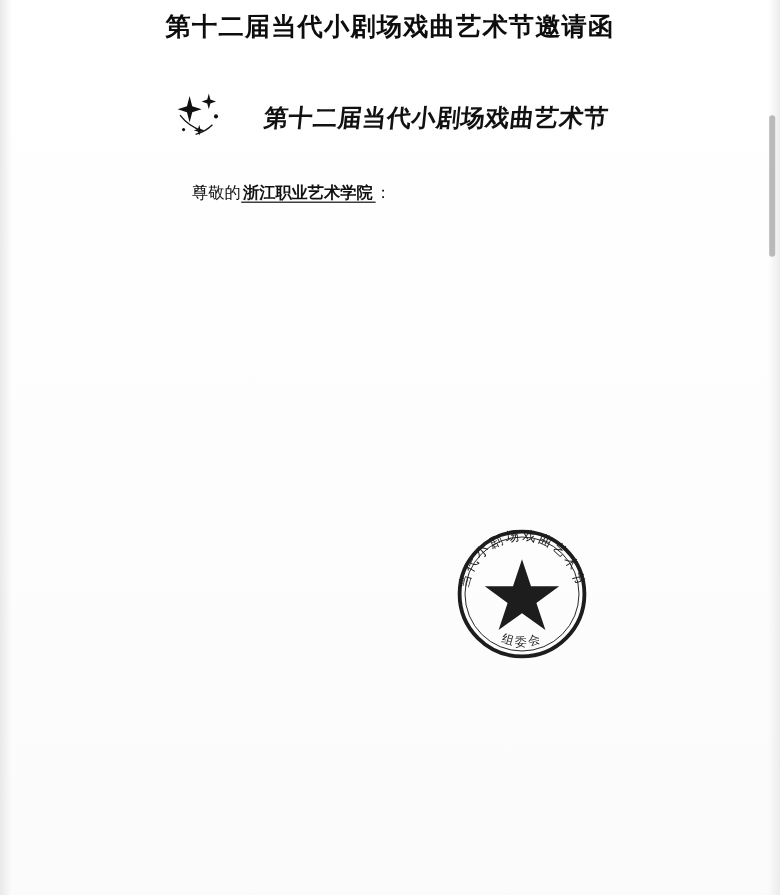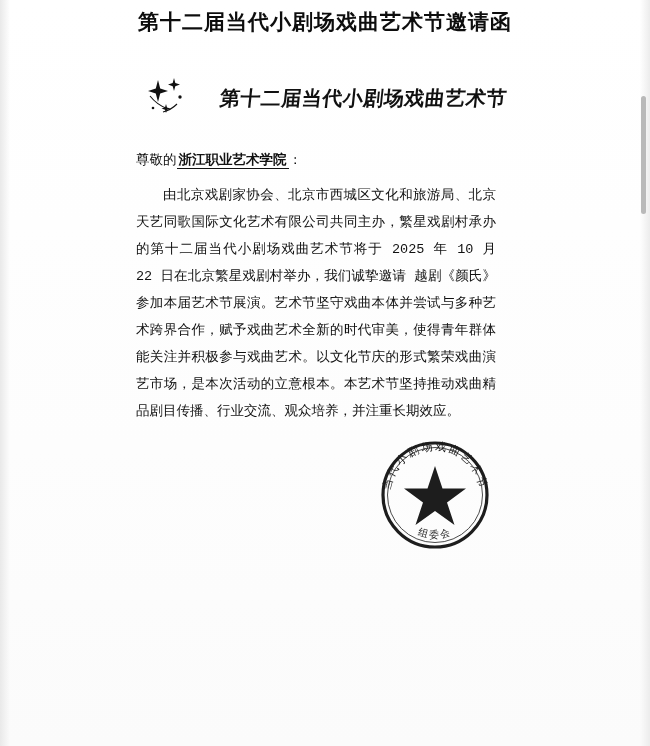--- a/index.html
+++ b/index.html
@@ -78,23 +78,22 @@
     color: #111;
     font-family: "Liberation Serif", "DejaVu Serif", serif;
     transform: skewX(-6deg);
     white-space: nowrap;
   }
 
   
   #letter {
     position: absolute;
     top: 150px;
-    left: 136px;
+    left: 160px;
     width: 360px;
-    font-family: Liberation Mono, monospace;
   }
   #salutation {
     font-size: 13.5px;
     line-height: 1.6;
     margin-bottom: 10px;
     white-space: nowrap;
   }
   #salutation .recipient {
     font-weight: bold;
     border-bottom: 1px solid #111;
@@ -173,21 +172,20 @@
         </g>
       </svg>
     </span>
     <span id="logo-wordmark">第十二届当代小剧场戏曲艺术节</span>
   </div>
 
   <div id="letter">
     <div id="salutation">
       <span>尊敬的</span><span class="recipient">浙江职业艺术学院</span><span>：</span>
     </div>
-    <p class="para">由北京戏剧家协会、北京市西城区文化和旅游局、北京天艺同歌国际文化艺术有限公司共同主办，繁星戏剧村承办的第十二届当代小剧场戏曲艺术节将于 2025 年 10 月 22 日在北京繁星戏剧村举办，我们诚挚邀请 越剧《颜氏》参加本届艺术节展演。艺术节坚守戏曲本体并尝试与多种艺术跨界合作，赋予戏曲艺术全新的时代审美，使得青年群体能关注并积极参与戏曲艺术。以文化节庆的形式繁荣戏曲演艺市场，是本次活动的立意根本。本艺术节坚持推动戏曲精品剧目传播、行业交流、观众培养，并注重长期效应。</p>
   </div>
 
   <div id="seal">
     <svg width="126" height="126" viewBox="0 0 126 126" xmlns="http://www.w3.org/2000/svg">
       <defs>
         <path id="sealArcTop" d="M 18,63 A 45,45 0 0 1 108,63"></path>
         <path id="sealArcBottom" d="M 20,63 A 43,43 0 0 0 106,63"></path>
       </defs>
       <circle cx="63" cy="63" r="52" fill="none" stroke="#1d1d1d" stroke-width="3.2"></circle>
       <circle cx="63" cy="63" r="47.5" fill="none" stroke="#1d1d1d" stroke-width="0.8"></circle>

